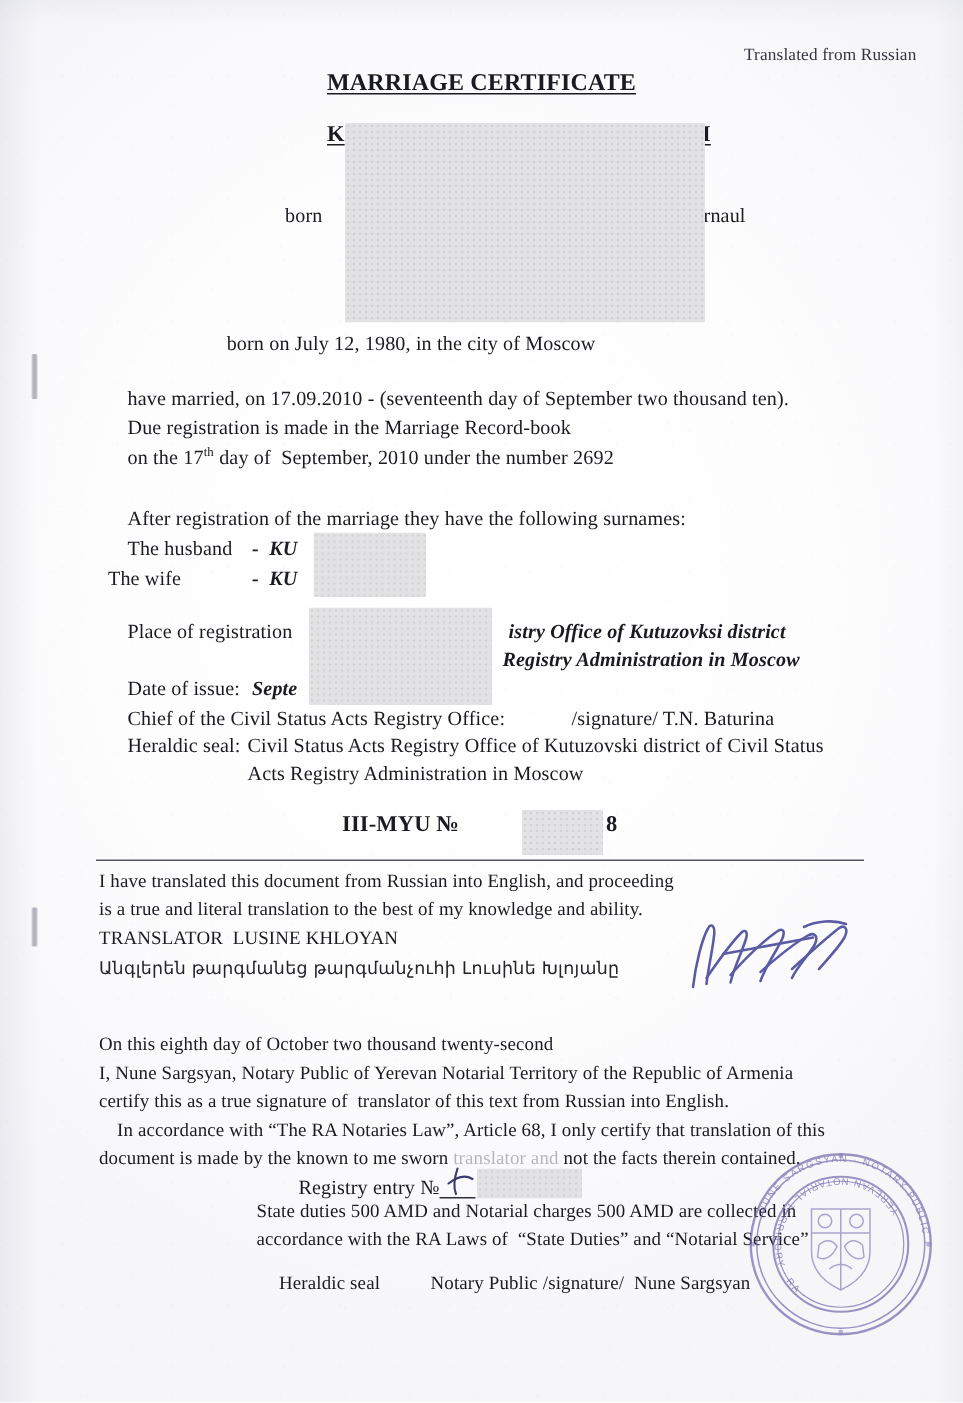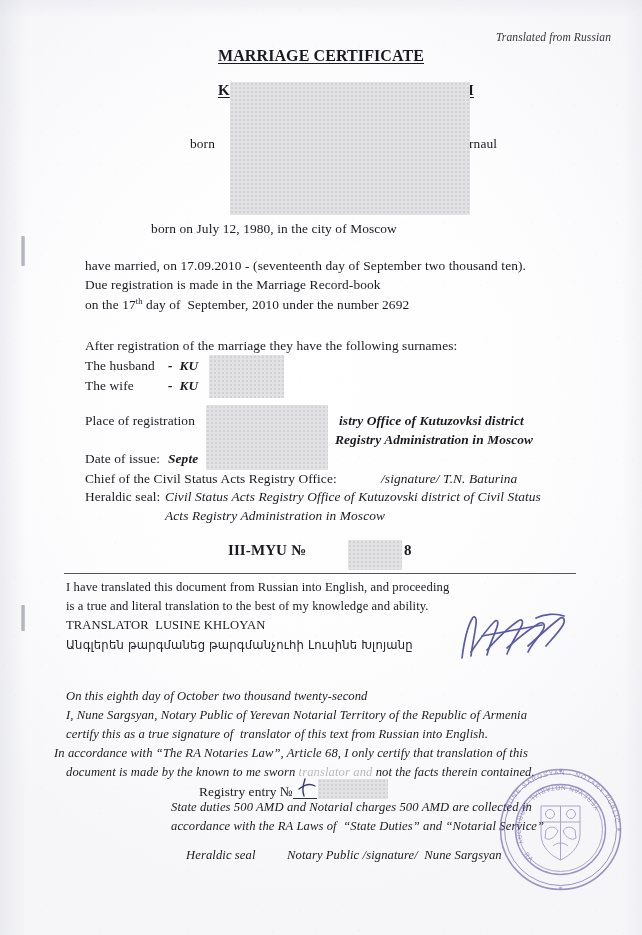--- a/index.html
+++ b/index.html
@@ -56,21 +56,21 @@
     opacity: .72;
   }
 
   
   .t {
     position: absolute;
     white-space: pre;
     line-height: 1.05;
     letter-spacing: .1px;
   }
-  .ital    { font-style: italic; }
+  .ital    { }
   .bold    { font-weight: bold; }
   .bi      { font-style: italic; font-weight: bold; }
   .ul      { text-decoration: underline; text-underline-offset: 2px; }
   .s11  { font-size: 11.5px; }
   .s12  { font-size: 12.6px; }
   .s13  { font-size: 13.4px; }
   .s15  { font-size: 15px; }
   .s16  { font-size: 16px; }
   .soft  { color: #35353f; }
 
@@ -146,21 +146,21 @@
 
   <div class="t s13" style="left:85px; top:278px;">Due registration is made in the Marriage Record-book</div>
 
   <div class="t s13" style="left:85px; top:297px;"><span>on the 17</span><sup style="font-size:8.6px; vertical-align:super;">th</sup><span> day of  September, 2010 under the number 2692</span></div>
 
   <div class="t s13" style="left:85px; top:339px;">After registration of the marriage they have the following surnames:</div>
 
   <div class="t s13" style="left:85px; top:359px;">The husband</div>
   <div class="t bi s13" style="left:168px; top:359px;">-  KU</div>
 
-  <div class="t s13" style="left:85px; top:379px;">The wife</div>
+  <div class="t s13" style="left:72px; top:379px;">The wife</div>
   <div class="t bi s13" style="left:168px; top:379px;">-  KU</div>
 
   <div class="redact" style="left:209px; top:355px; width:75px; height:43px;"></div>
 
   <div class="t s13" style="left:85px; top:414px;">Place of registration</div>
 
   <div class="t bi s13" style="left:329px; top:414px;padding-left:10px;">istry Office of Kutuzovksi district</div>
 
   <div class="t bi s13" style="left:335px; top:433px;">Registry Administration in Moscow</div>
 
@@ -198,21 +198,21 @@
         <path d="M70 34 C80 25, 92 14, 101 7 C105 4, 108 7, 105 13 C101 20, 93 28, 88 34"></path>
         <path d="M78 6 C86 2, 98 1, 106 4"></path>
       </g>
     </svg>
   </div>
 
 
   <div class="t ital s12" style="left:66px; top:690px;">On this eighth day of October two thousand twenty-second</div>
   <div class="t ital s12" style="left:66px; top:709px;">I, Nune Sargsyan, Notary Public of Yerevan Notarial Territory of the Republic of Armenia</div>
   <div class="t ital s12" style="left:66px; top:728px;">certify this as a true signature of  translator of this text from Russian into English.</div>
-  <div class="t ital s12" style="left:54px; top:747px;">In accordance with “The RA Notaries Law”, Article 68, I only certify that translation of this</div>
+  <div class="t ital s12" style="left:78px; top:747px;">In accordance with “The RA Notaries Law”, Article 68, I only certify that translation of this</div>
 
   <div class="t ital s12" style="left:66px; top:766px;"><span>document is made by the known to me sworn </span><span style="opacity:.30;">translator and</span><span> not the facts therein contained.</span></div>
 
   <div class="t s13" style="left:199px; top:785px;">Registry entry №</div>
   <div class="t" style="left:293px; top:780px; width:24px; border-bottom:1px solid #2f2f3a; height:18px;"></div>
   <div class="sig" style="left:296px; top:777px;">
     <svg width="22" height="22" viewBox="0 0 22 22">
       <g fill="none" stroke="#3a3a6e" stroke-width="1.4" stroke-linecap="round">
         <path d="M9 2 C7 8, 6 14, 8 19"></path>
         <path d="M3 12 C8 8, 14 6, 19 9"></path>

